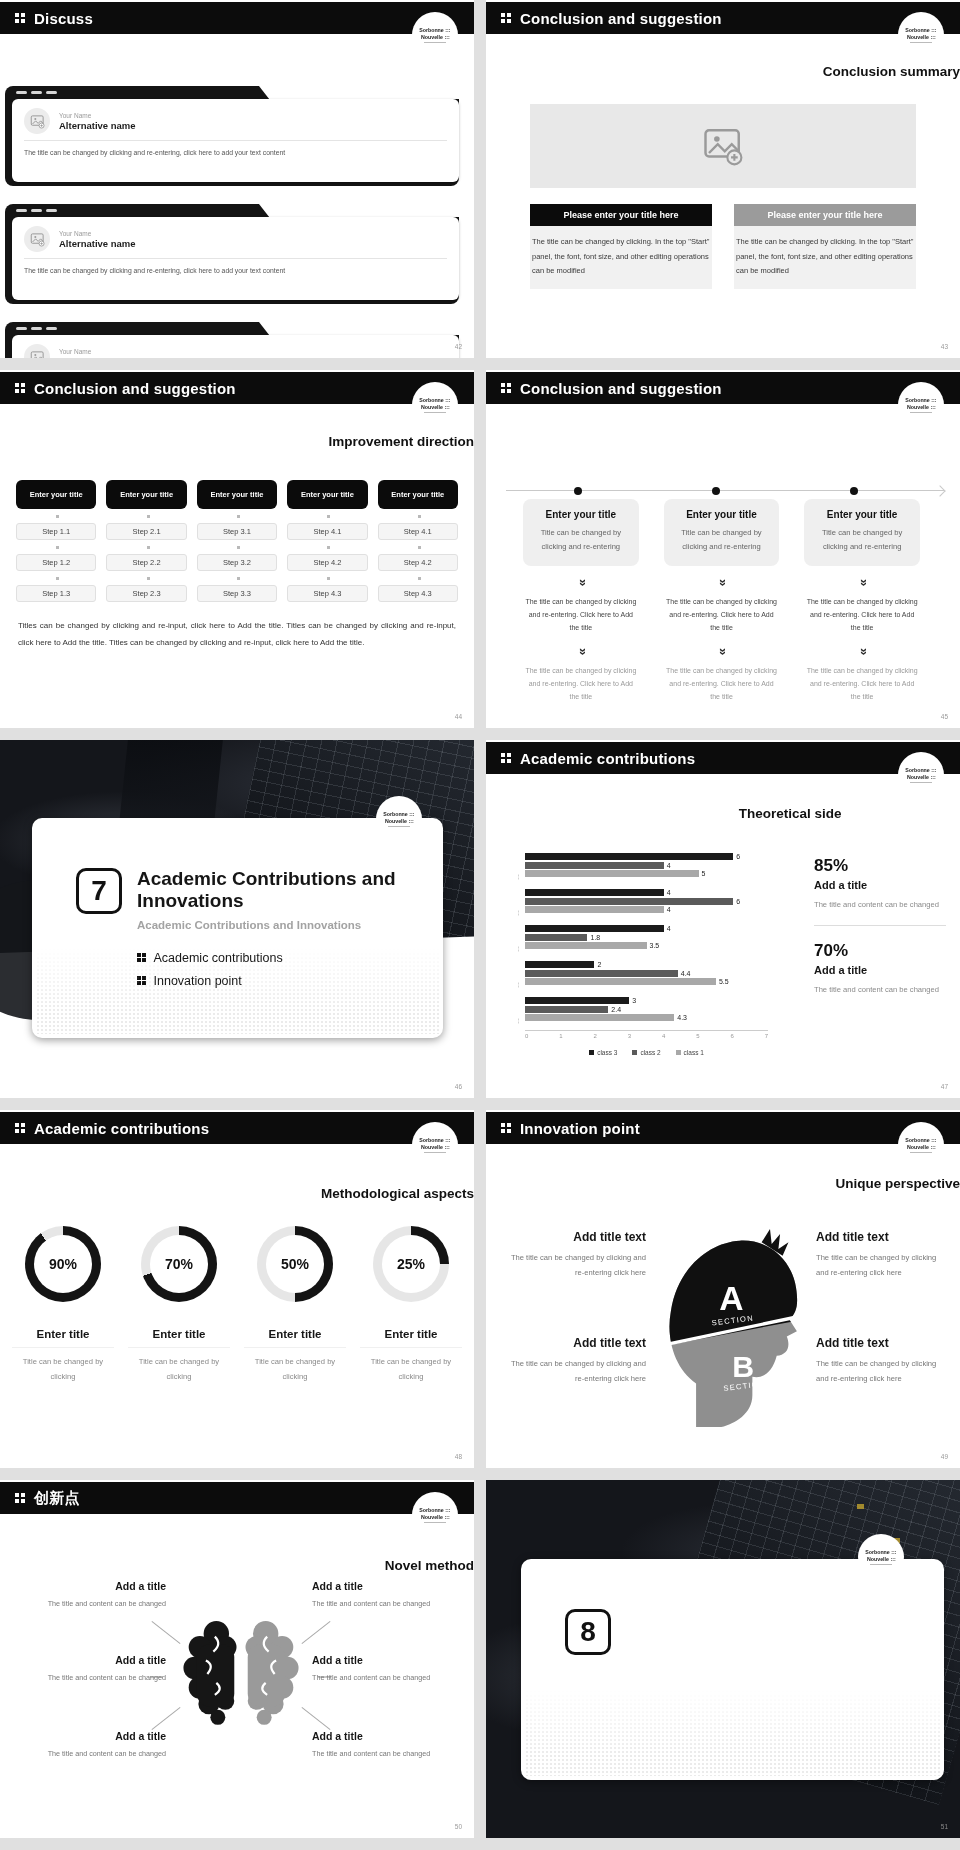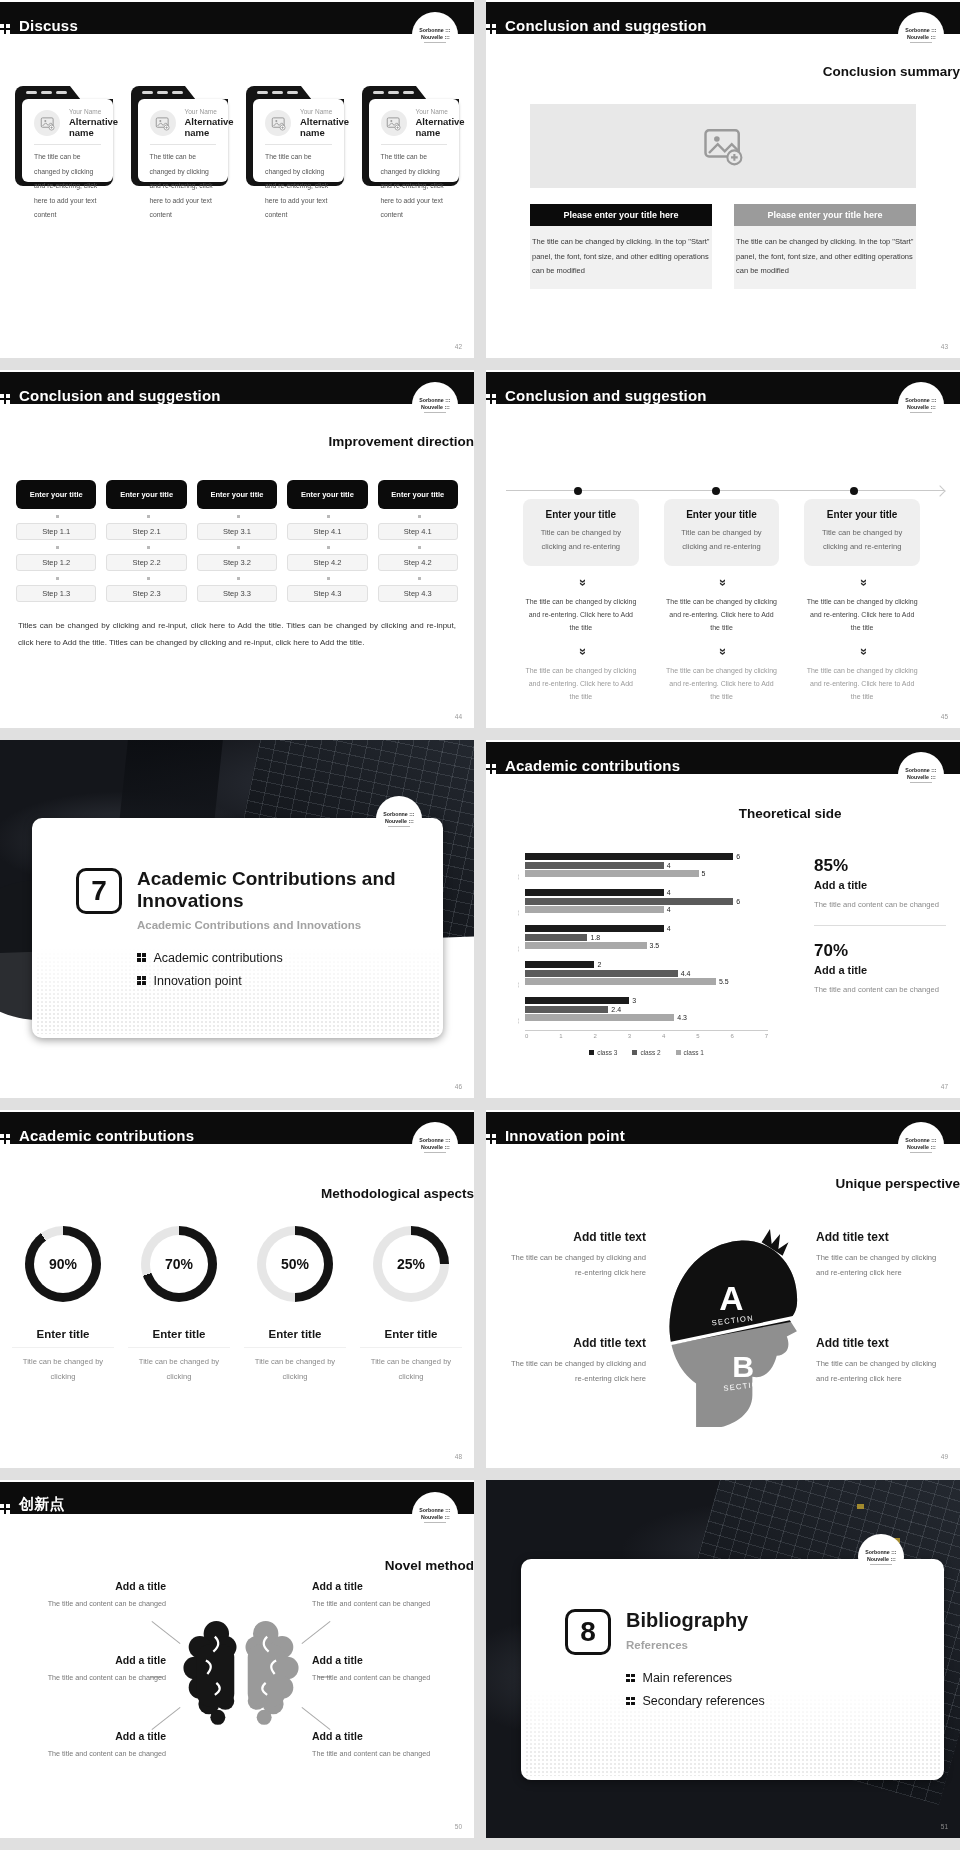--- a/index.html
+++ b/index.html
@@ -1,30 +1,30 @@
 <!DOCTYPE html>
 <html><head>
 <meta charset="utf-8">
 <style>
 *{margin:0;padding:0;box-sizing:border-box}
 body{width:960px;height:1850px;background:#e0e0e0;font-family:"Liberation Sans",sans-serif;overflow:hidden}
 .board{display:grid;grid-template-columns:474px 474px;grid-auto-rows:358px;gap:12px;padding-bottom:12px}
 .slide{position:relative;background:#fff;overflow:hidden}
 
-.hdr{position:absolute;top:2px;left:0;right:0;height:32px;background:#0c0c0c;display:flex;align-items:flex-end;z-index:3}
+.hdr{position:absolute;top:2px;left:0;right:0;height:32px;background:#0c0c0c;display:flex;align-items:center;padding-left:15px;z-index:3}
 .hicon{display:grid;grid-template-columns:4px 4px;grid-template-rows:4px 4px;gap:2px;margin-right:9px}
 .hicon i{background:#fff;display:block}
 .htxt{color:#fff;font-size:15px;font-weight:bold;letter-spacing:.2px}
 .logo{position:absolute;top:12px;right:16px;width:46px;height:46px;border-radius:50%;background:#fff;z-index:4;display:flex;flex-direction:column;align-items:center;justify-content:center}
 .logo div{font-size:6px;font-weight:bold;color:#1c1c1c;line-height:1.15;transform:scale(.88);white-space:nowrap}
 .logo .logo-rule{width:22px;height:1px;background:#bbb;margin-top:2px;transform:none}
 .pnum{position:absolute;right:12px;bottom:8px;font-size:6.5px;color:#9a9a9a;z-index:5}
 .stitle{position:absolute;left:0;right:0;text-align:right;font-size:13.5px;font-weight:bold;color:#111;z-index:2}
 
-.cards{position:absolute;left:15px;right:15px;top:86px;display:grid;grid-template-columns:1fr 1fr 1fr 1fr;column-gap:18px;row-gap:18px}
+.cards{position:absolute;left:5px;right:15px;top:86px;display:grid;grid-template-columns:1fr;column-gap:18px;row-gap:18px}
 .folder{position:relative;height:100px}
 .folder-bg{position:absolute;inset:0;background:#141414;border-radius:8px}
 .folder-bg::after{content:"";position:absolute;top:0;left:56%;right:0;height:13px;background:#fff;transform:skewX(38deg);transform-origin:top left}
 .fdash{position:absolute;top:5px;left:11px;display:flex;gap:4px;z-index:2}
 .fdash i{width:11px;height:3px;background:#d6d6d6;border-radius:2px}
 .folder-card{position:absolute;top:13px;left:7px;right:0;bottom:4px;background:#fff;border-radius:6px;box-shadow:0 1px 3px rgba(0,0,0,.28);padding:9px 12px 6px}
 .crow{display:flex;align-items:center;gap:9px}
 .avatar{width:26px;height:26px;border-radius:50%;background:#ececec;display:flex;align-items:center;justify-content:center;flex:none}
 .nm{font-size:6.5px;color:#9a9a9a}
 .an{font-size:9.5px;font-weight:bold;color:#1d1d1d;margin-top:1px}
@@ -770,43 +770,19 @@
       <span class="win" style="right:130px;top:96px;opacity:.5"></span>
     </div>
     <div class="logo dlogo" style="top:54px;right:56px">
       <div>Sorbonne :::</div>
       <div>Nouvelle :::</div>
       <div class="logo-rule"></div>
     </div>
     <div class="dcard" style="left:35px;width:423px;top:79px;height:221px">
       <div class="drow">
         <div class="dnum">8</div>
-        <div>
-          <div class="dtitle" style="font-size:20px">Bibliography</div>
-          <div class="dsub">References</div>
-          <div class="dbullets">
-            <div class="dbullet">
-              <span class="bicon">
-                  <i></i>
-                  <i></i>
-                  <i></i>
-                  <i></i>
-                </span>
-              <span class="dbtxt">Main references</span>
-            </div>
-            <div class="dbullet">
-              <span class="bicon">
-                  <i></i>
-                  <i></i>
-                  <i></i>
-                  <i></i>
-                </span>
-              <span class="dbtxt">Secondary references</span>
-            </div>
-          </div>
-        </div>
       </div>
       <div class="wave"></div>
     </div>
     <div class="pnum" style="color:#8b8b8b">51</div>
   </div>
 
 </div>
 
 </body></html>

